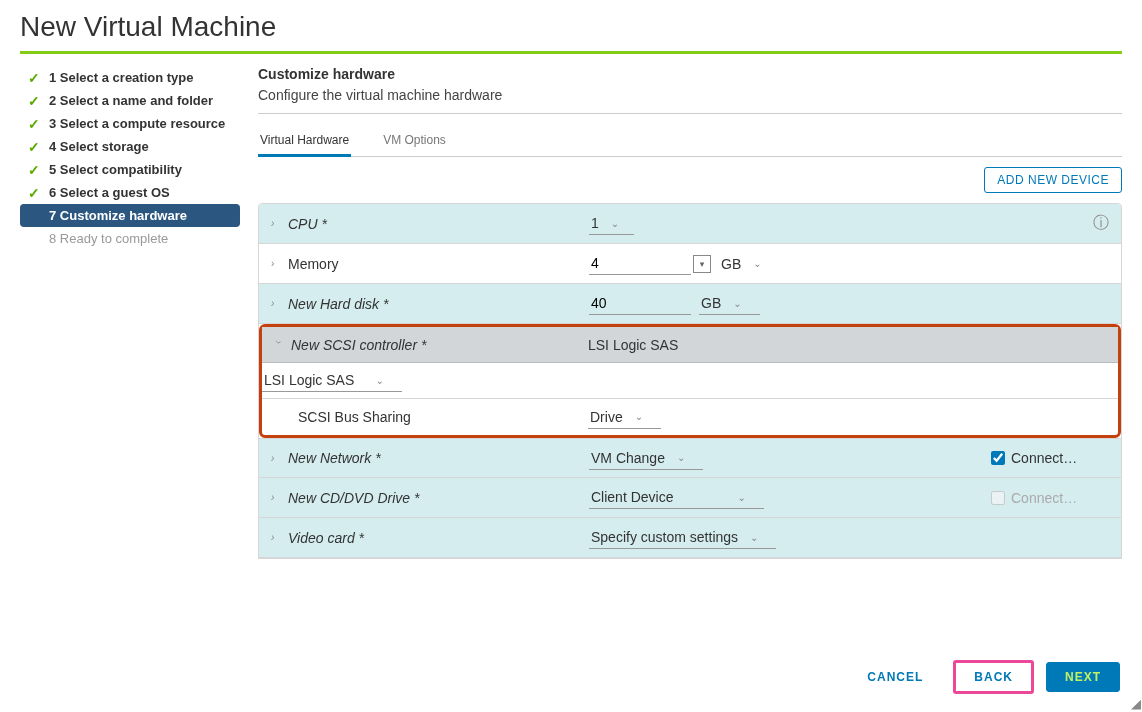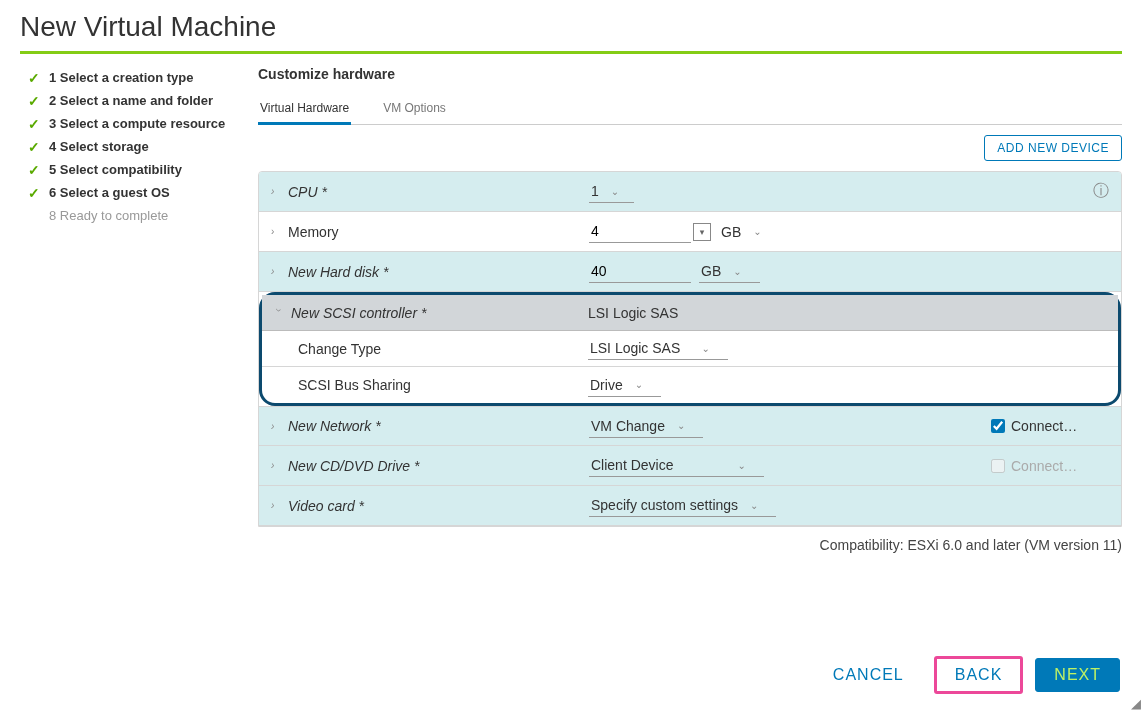--- a/index.html
+++ b/index.html
@@ -113,22 +113,22 @@
       border-radius: 3px;
       cursor: pointer;
     }
     .hardware-panel {
       border: 1px solid #d6d6d6;
       border-top-left-radius: 4px;
       border-top-right-radius: 4px;
       overflow: hidden;
     }
     .hw-highlight {
-      border: 3px solid #0c4a6e;
-      border-radius: 16px;
+      border: 3px solid #c2410c;
+      border-radius: 6px;
     }
     .hw-row {
       display: flex;
       align-items: center;
       min-height: 40px;
       border-bottom: 1px solid #d6d6d6;
     }
     .hw-label {
       width: 330px;
       display: flex;
@@ -248,22 +248,22 @@
     .footer {
       position: absolute;
       bottom: 18px;
       right: 22px;
       display: flex;
       gap: 12px;
       align-items: center;
     }
     .btn {
       padding: 7px 18px;
-      font-size: 16px;
-      font-weight: 400;
+      font-size: 12px;
+      font-weight: 700;
       letter-spacing: 1px;
       border-radius: 3px;
       cursor: pointer;
     }
     .btn-cancel {
       border: none;
       background: transparent;
       color: #0079b8;
     }
     .btn-back {
@@ -302,28 +302,33 @@
           <span>4 Select storage</span>
         </div>
       <div class="wizard-step">
           <span class="check-icon">✓</span>
           <span>5 Select compatibility</span>
         </div>
       <div class="wizard-step">
           <span class="check-icon">✓</span>
           <span>6 Select a guest OS</span>
         </div>
+      <div class="wizard-step active">
+          <span class="check-icon">✓</span>
+          <span>7 Customize hardware</span>
+        </div>
       <div class="wizard-step future">
           <span class="check-icon">✓</span>
           <span>8 Ready to complete</span>
         </div>
     </div>
 
     <div class="main">
       <div class="section-title">Customize hardware</div>
+      <div class="section-subtitle">Configure the virtual machine hardware</div>
 
       <div class="tabs">
         <div class="tab active">Virtual Hardware</div>
         <div class="tab">VM Options</div>
       </div>
 
       <div class="toolbar">
         <button class="btn-outline">ADD NEW DEVICE</button>
       </div>
 
@@ -380,21 +385,20 @@
           <div class="hw-row row-gray" style="border-bottom:1px solid #bbb;min-height:36px">
             <div class="hw-label italic" style="width:326px">
                 <span class="caret" style="transform:rotate(90deg)">›</span>
                 <span>New SCSI controller *</span>
               </div>
             <div class="hw-value">
                 <span>LSI Logic SAS</span>
               </div>
           </div>
           <div class="hw-row" style="min-height:36px">
-            <div class="hw-label sub-label" style="width:326px">Change Type</div>
             <div class="hw-value">
                 <span class="select" style="width:140px">
                   <span>LSI Logic SAS</span>
                   <span class="chev" style="margin-left:auto">⌄</span>
                 </span>
               </div>
           </div>
           <div class="hw-row" style="border-bottom:none;min-height:36px">
             <div class="hw-label sub-label" style="width:326px">SCSI Bus Sharing</div>
             <div class="hw-value">
@@ -449,21 +453,20 @@
               <span class="select">
                 <span>Specify custom settings</span>
                 <span class="chev">⌄</span>
               </span>
             </div>
           <div class="hw-right"></div>
         </div>
 
       </div>
 
-      <div class="compat">Compatibility: ESXi 6.0 and later (VM version 11)</div>
     </div>
   </div>
 </div>
 
 <div class="footer">
   <button class="btn btn-cancel">CANCEL</button>
   <button class="btn btn-back">BACK</button>
   <button class="btn btn-next">NEXT</button>
 </div>
 

